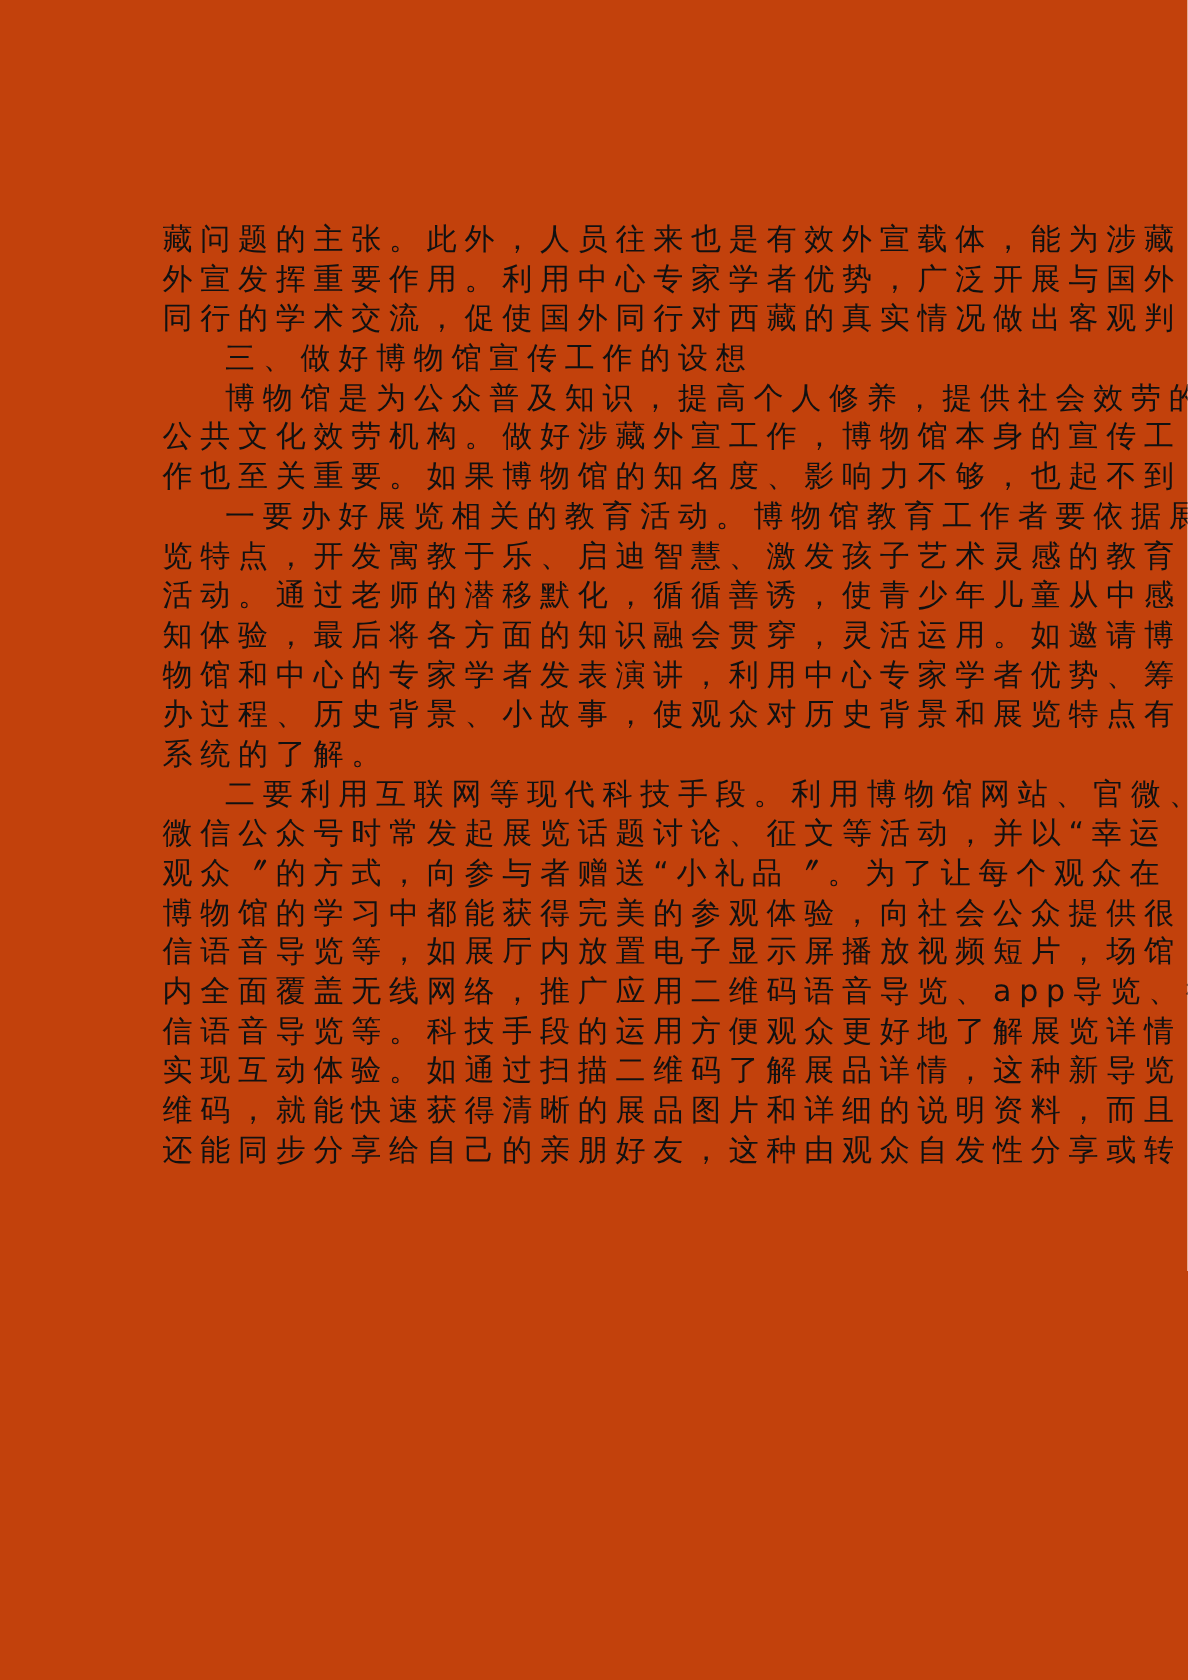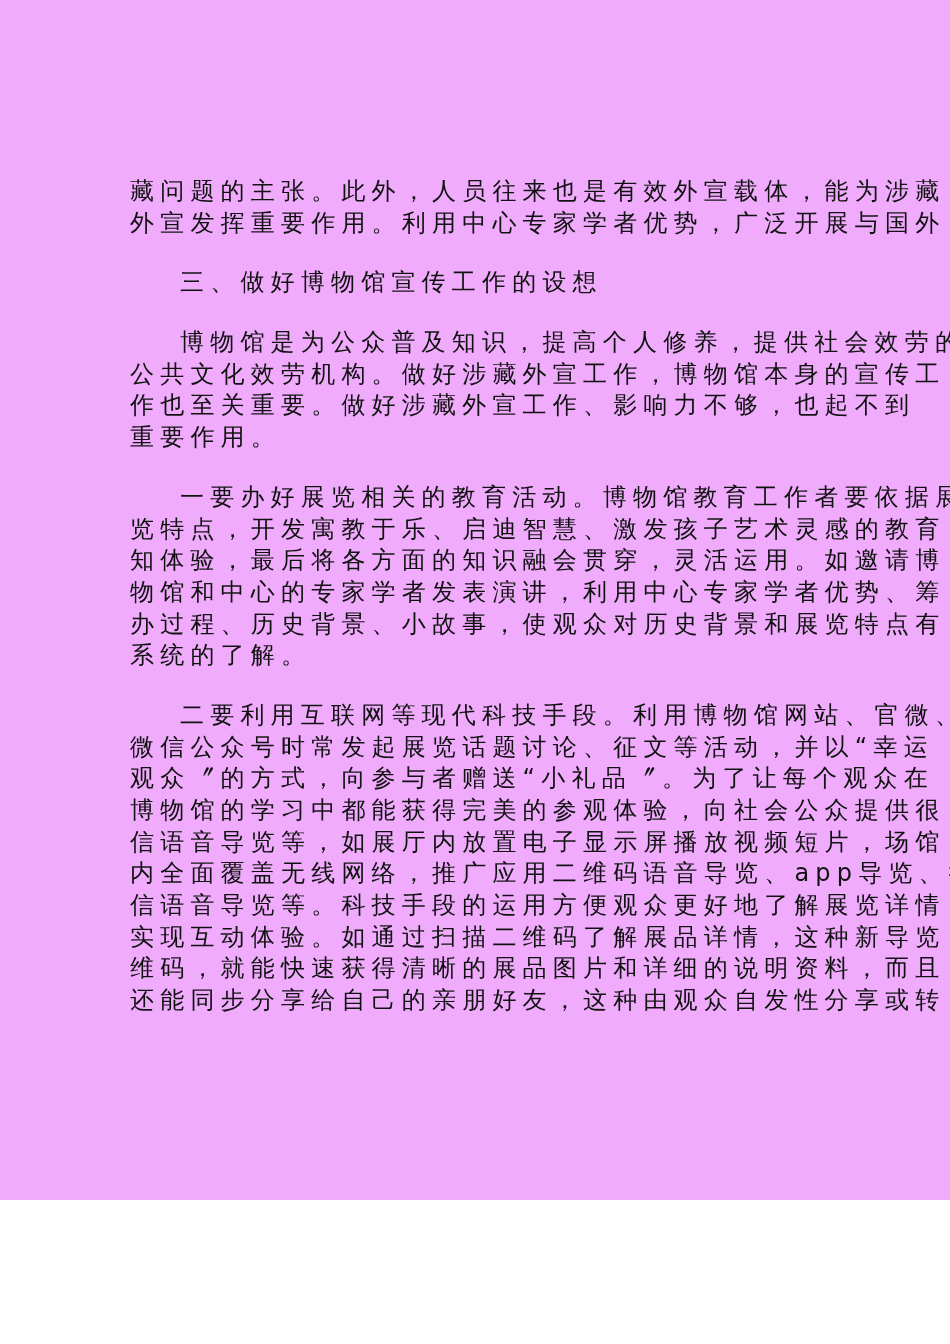--- a/index.html
+++ b/index.html
@@ -11,61 +11,61 @@
       width: 950px;
       height: 1344px;
       position: relative;
       overflow: hidden;
     }
     .page {
       position: absolute;
       left: 0;
       top: 0;
       width: 950px;
-      height: 1200px;
-      background: #f0abfc;
+      height: 1344px;
+      background: #c2410c;
     }
     .content {
       position: absolute;
       left: 130px;
       top: 176px;
       width: 710px;
       font-family: "DejaVu Sans", "Liberation Sans", sans-serif;
       font-size: 24px;
       color: #111111;
     }
     .line {
       height: 31.7px;
       line-height: 31.7px;
       white-space: nowrap;
       letter-spacing: 6.2px;
     }
     .indent {
       padding-left: 50px;
-      margin-top: 28px;
     }
   </style>
 </head>
 <body>
 
 <div class="page">
   <div class="content">
 
     <div class="line">藏问题的主张。此外，人员往来也是有效外宣载体，能为涉藏</div>
     <div class="line">外宣发挥重要作用。利用中心专家学者优势，广泛开展与国外</div>
+    <div class="line">同行的学术交流，促使国外同行对西藏的真实情况做出客观判</div>
 
     <div class="line indent">三、做好博物馆宣传工作的设想</div>
 
     <div class="line indent">博物馆是为公众普及知识，提高个人修养，提供社会效劳的</div>
     <div class="line">公共文化效劳机构。做好涉藏外宣工作，博物馆本身的宣传工</div>
-    <div class="line">作也至关重要。做好涉藏外宣工作、影响力不够，也起不到</div>
-    <div class="line">重要作用。</div>
+    <div class="line">作也至关重要。如果博物馆的知名度、影响力不够，也起不到</div>
 
     <div class="line indent">一要办好展览相关的教育活动。博物馆教育工作者要依据展</div>
     <div class="line">览特点，开发寓教于乐、启迪智慧、激发孩子艺术灵感的教育</div>
+    <div class="line">活动。通过老师的潜移默化，循循善诱，使青少年儿童从中感</div>
     <div class="line">知体验，最后将各方面的知识融会贯穿，灵活运用。如邀请博</div>
     <div class="line">物馆和中心的专家学者发表演讲，利用中心专家学者优势、筹</div>
     <div class="line">办过程、历史背景、小故事，使观众对历史背景和展览特点有</div>
     <div class="line">系统的了解。</div>
 
     <div class="line indent">二要利用互联网等现代科技手段。利用博物馆网站、官微、</div>
     <div class="line">微信公众号时常发起展览话题讨论、征文等活动，并以“幸运</div>
     <div class="line">观众〞的方式，向参与者赠送“小礼品〞。为了让每个观众在</div>
     <div class="line">博物馆的学习中都能获得完美的参观体验，向社会公众提供很</div>
     <div class="line">信语音导览等，如展厅内放置电子显示屏播放视频短片，场馆</div>

